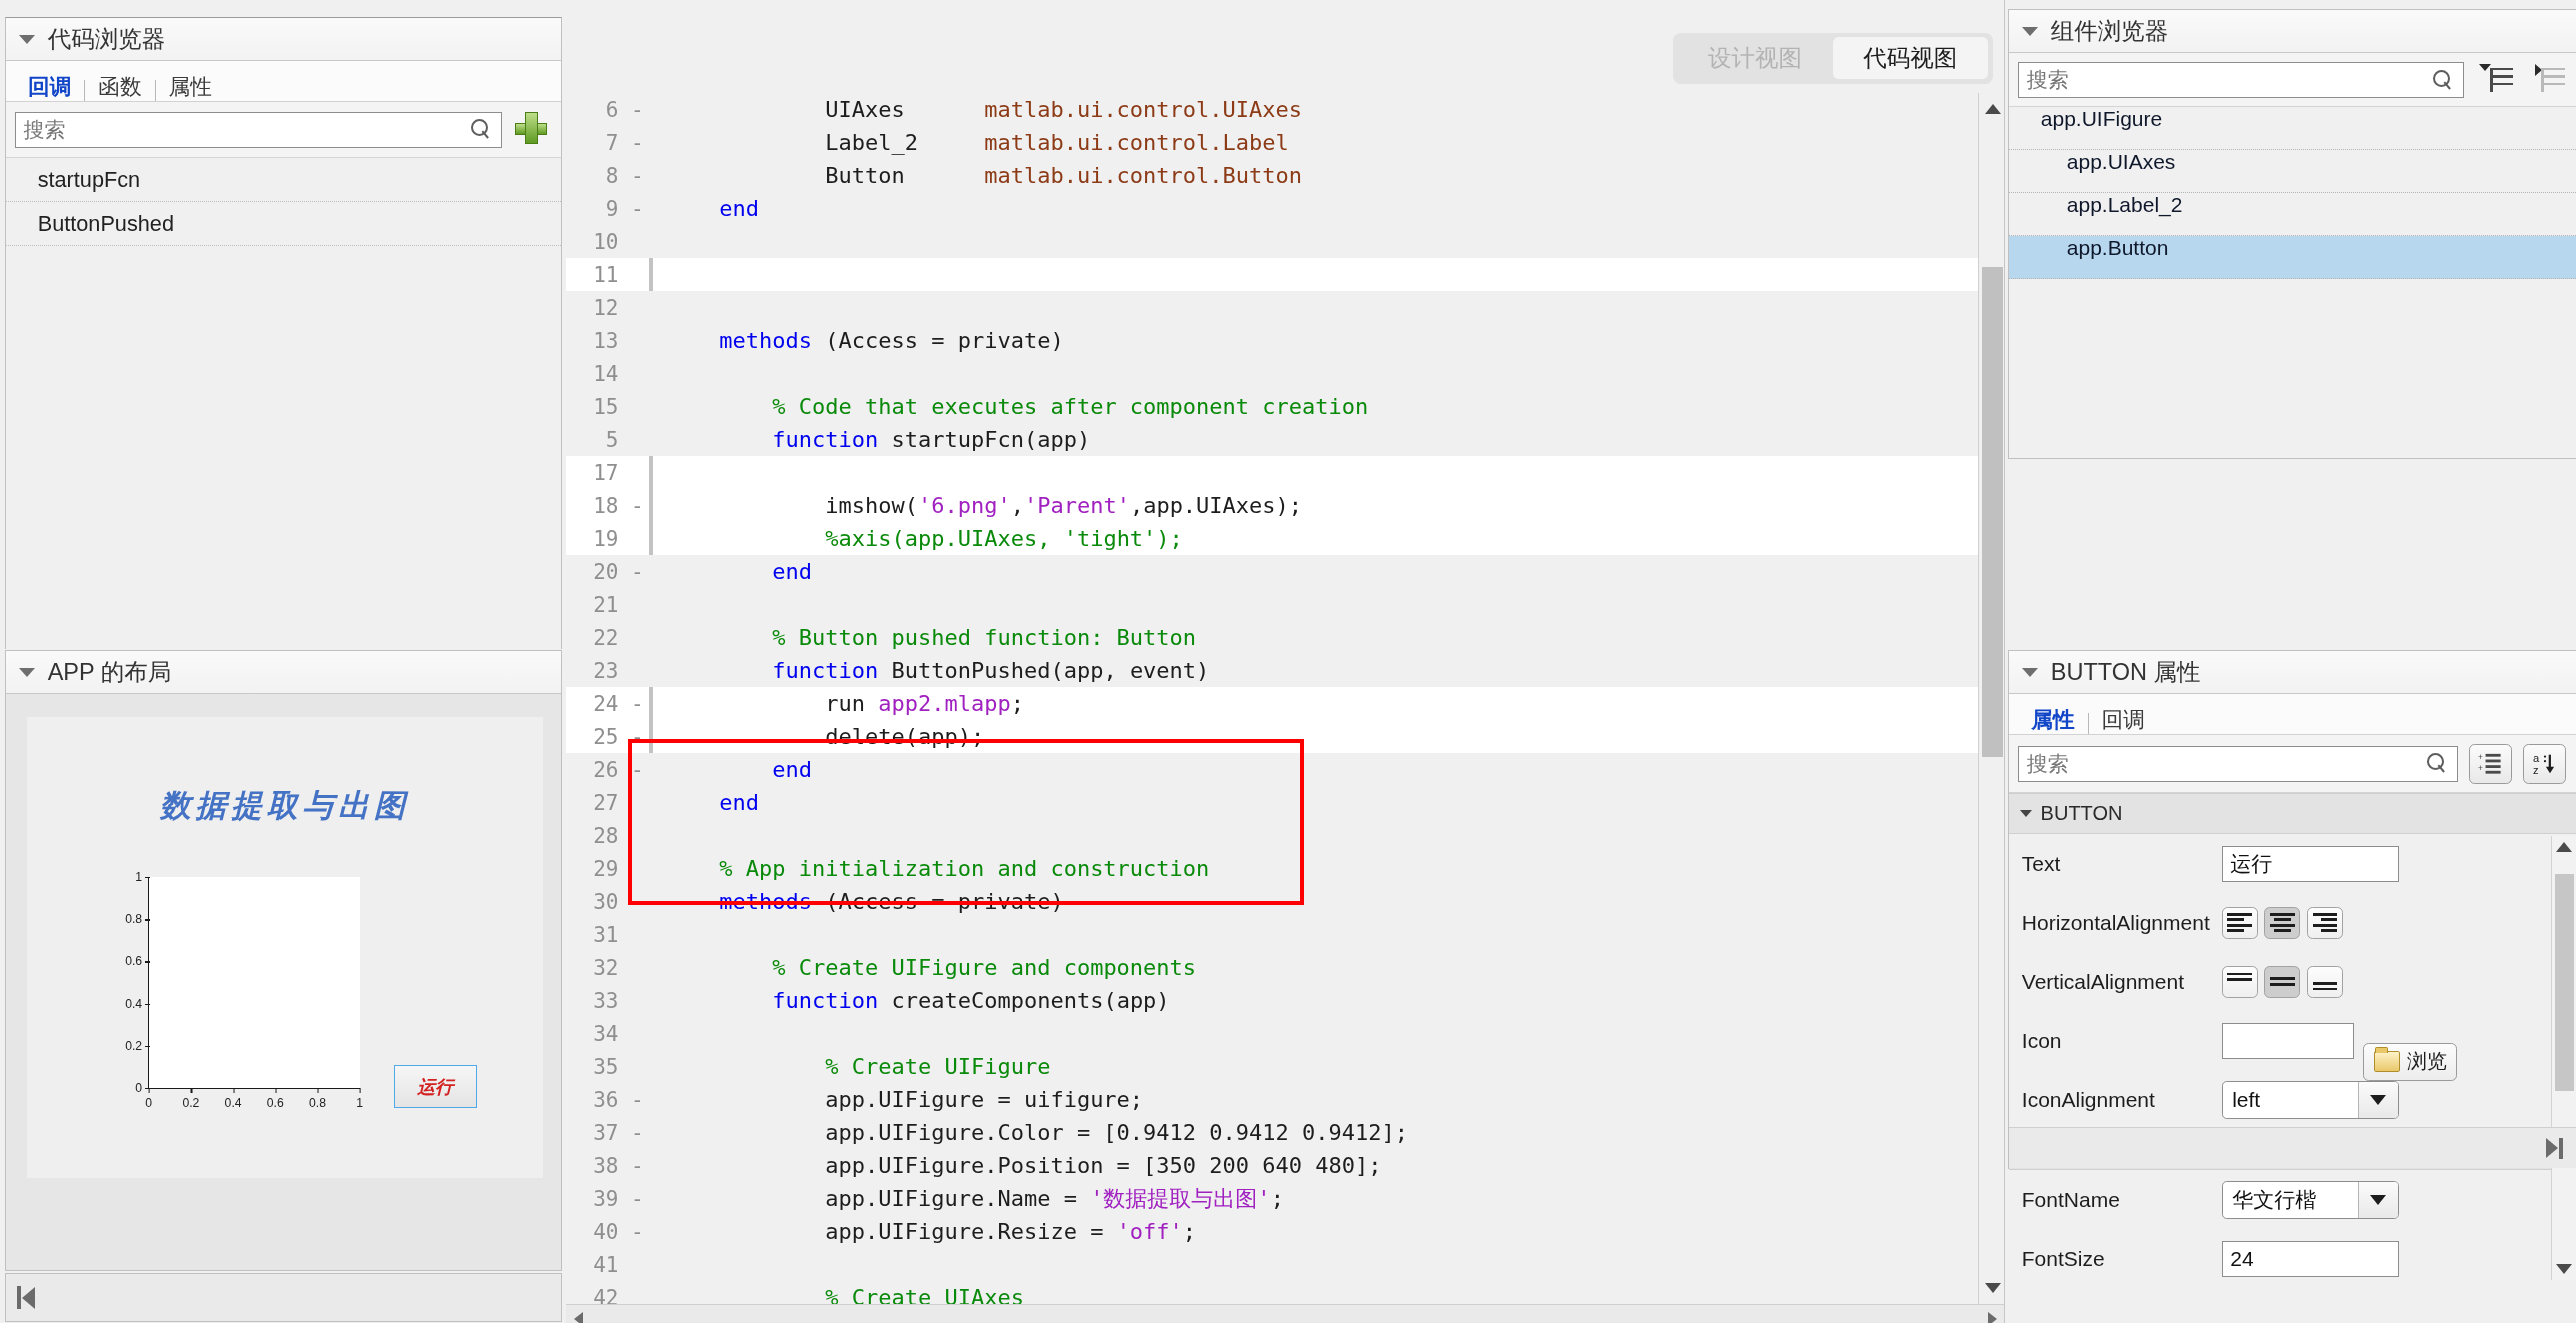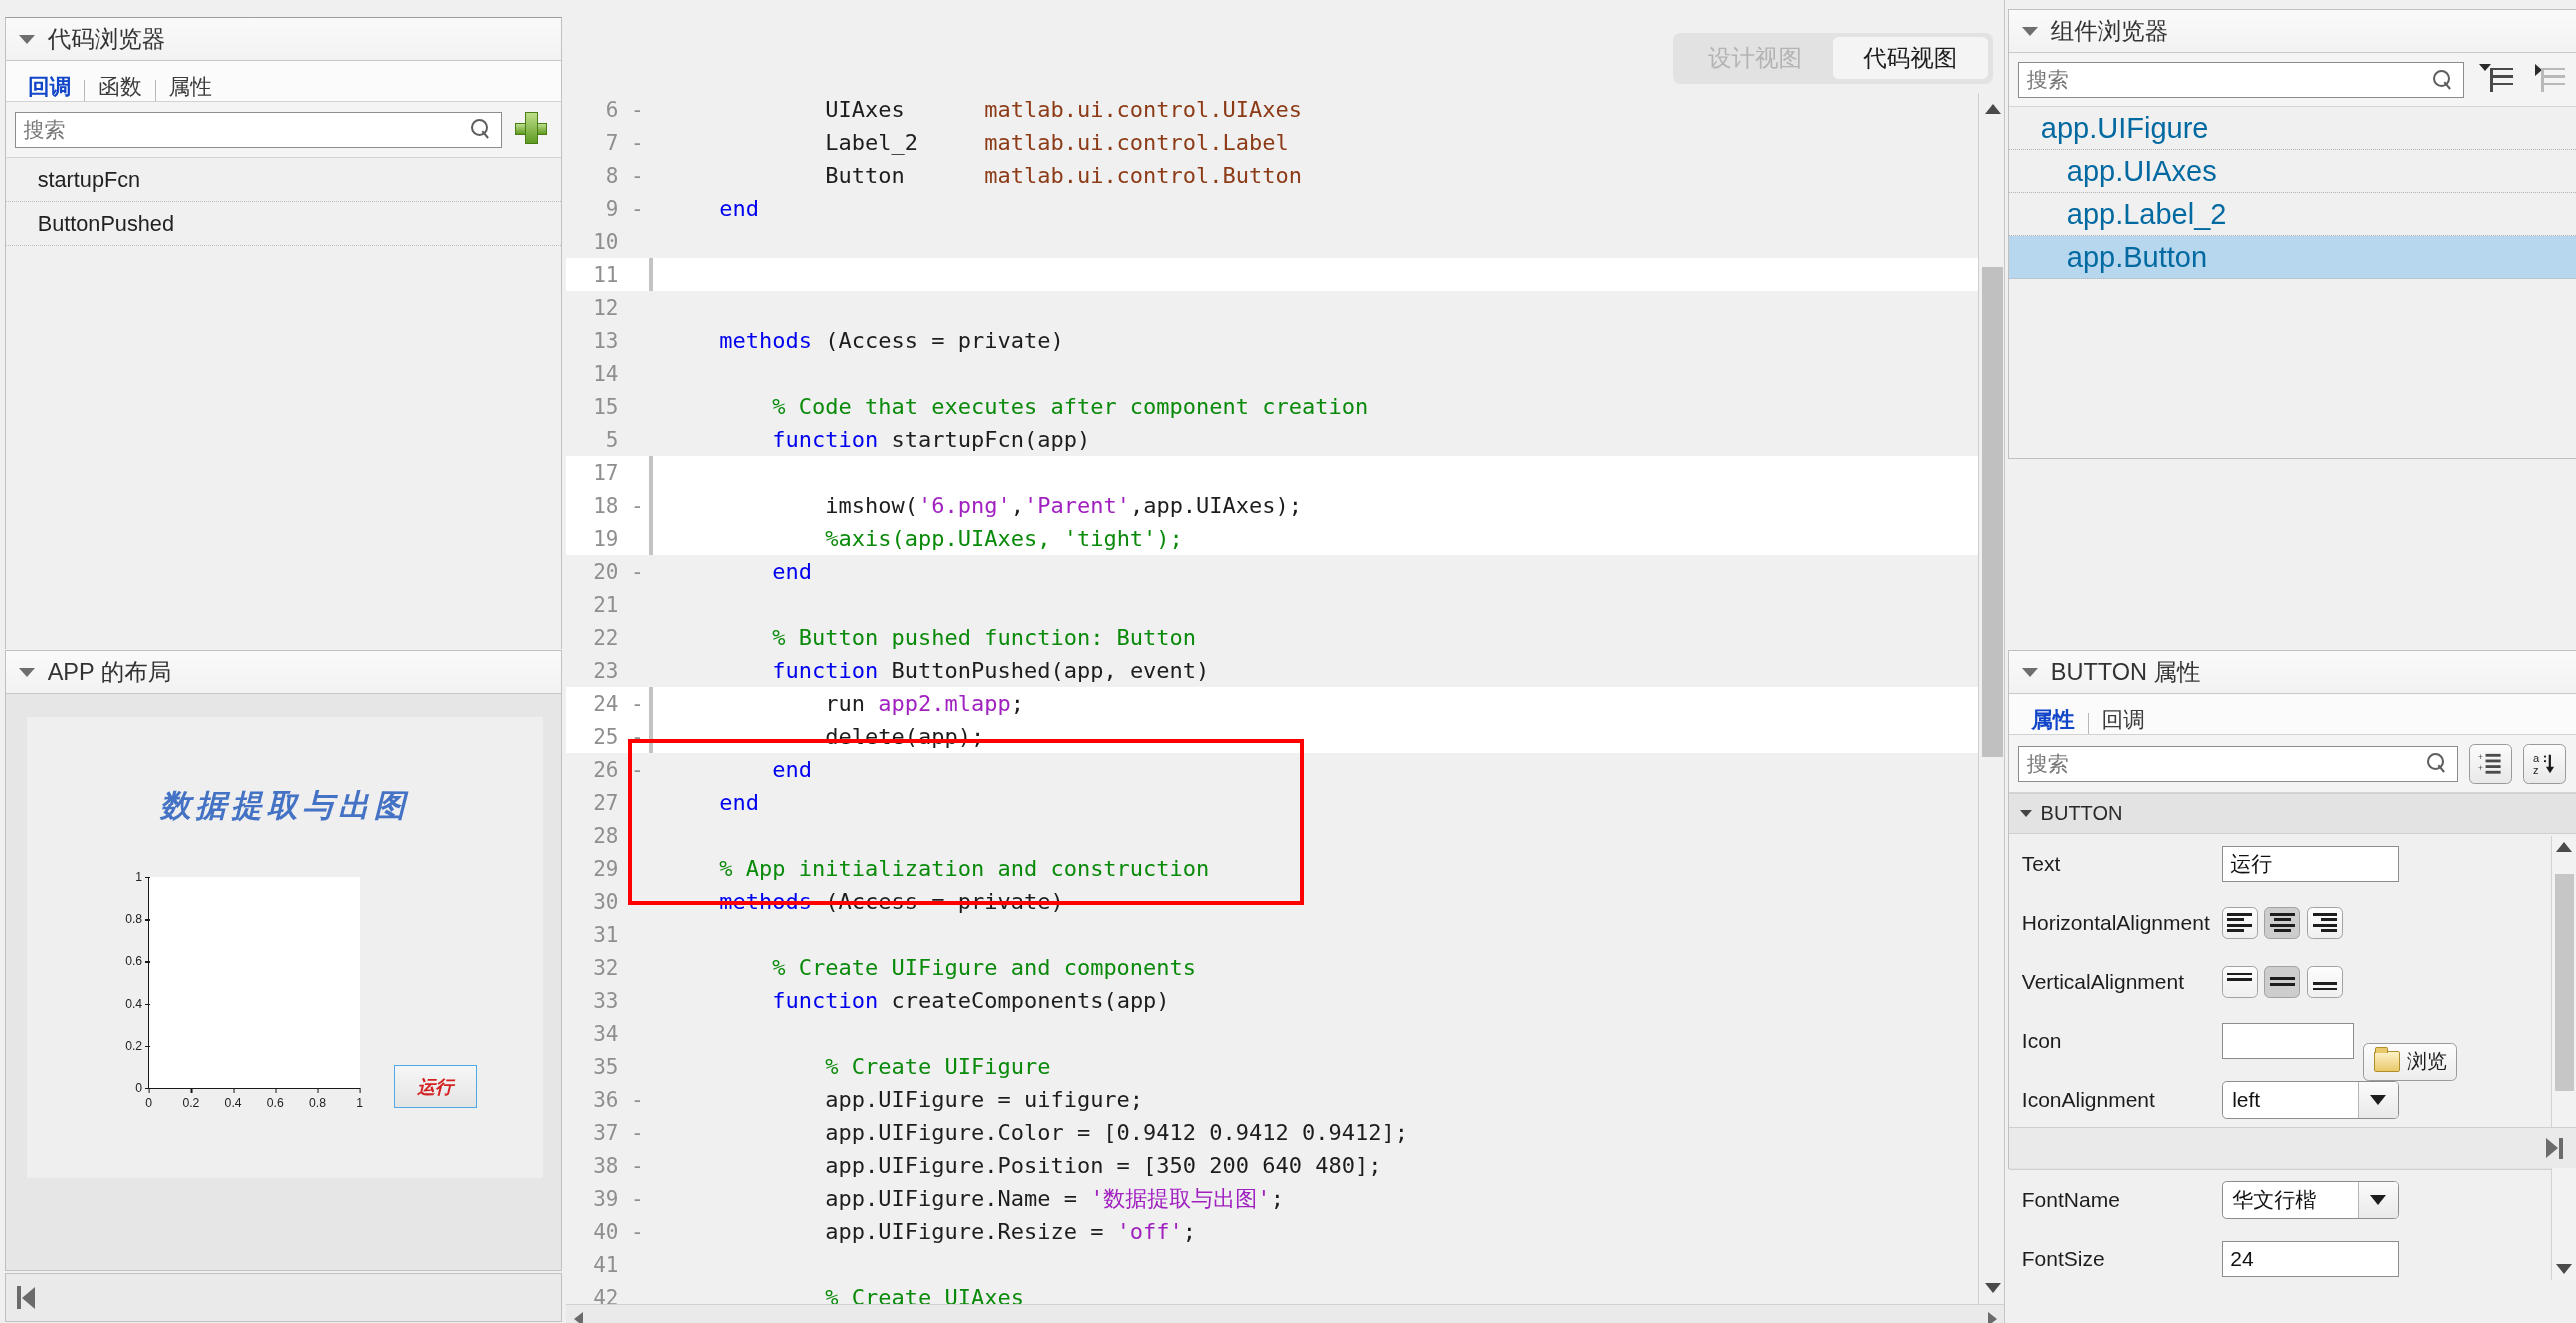--- a/index.html
+++ b/index.html
@@ -306,22 +306,22 @@
     border-top: 7.5px solid #2a2a2a;
   }
   .tree-btn.dim .cap {
     border-top: none;
     border-top: 6.6px solid transparent;
     border-bottom: 6.6px solid transparent;
     border-left: 7.5px solid #2a2a2a;
     border-right: none;
   }
   .tree-row {
-    height: 43px; display: flex; align-items: center;
-    font-size: 29px; color: #0369a1;
+    height: 43px; display: flex; 
+    font-size: 21px; color: #0f172a;
     border-bottom: 0.9px dotted #b5b5b5;
     background: #f0f0f0;
   }
   .tree-row.selected { background: #b6d7ee; }
 
   #prop-panel {
     position: absolute; left: 2.8px; top: 650px;
     width: 569px; height: 519px;
     border: 0.9px solid #c0c0c0;
     background: #f0f0f0;

